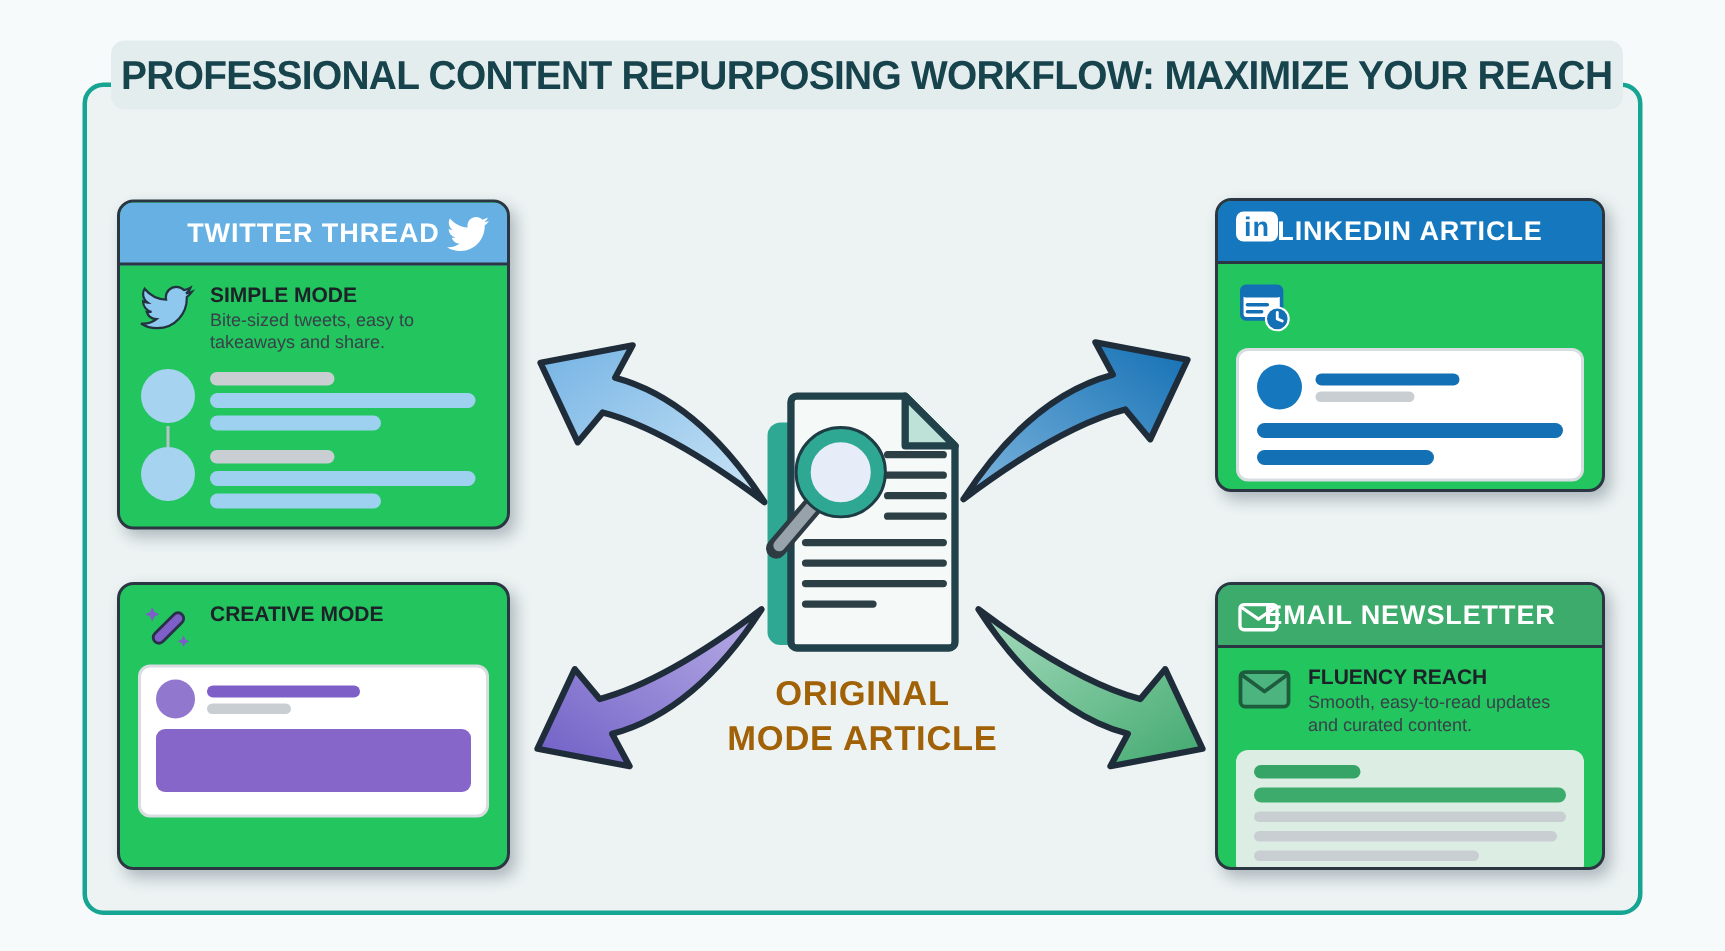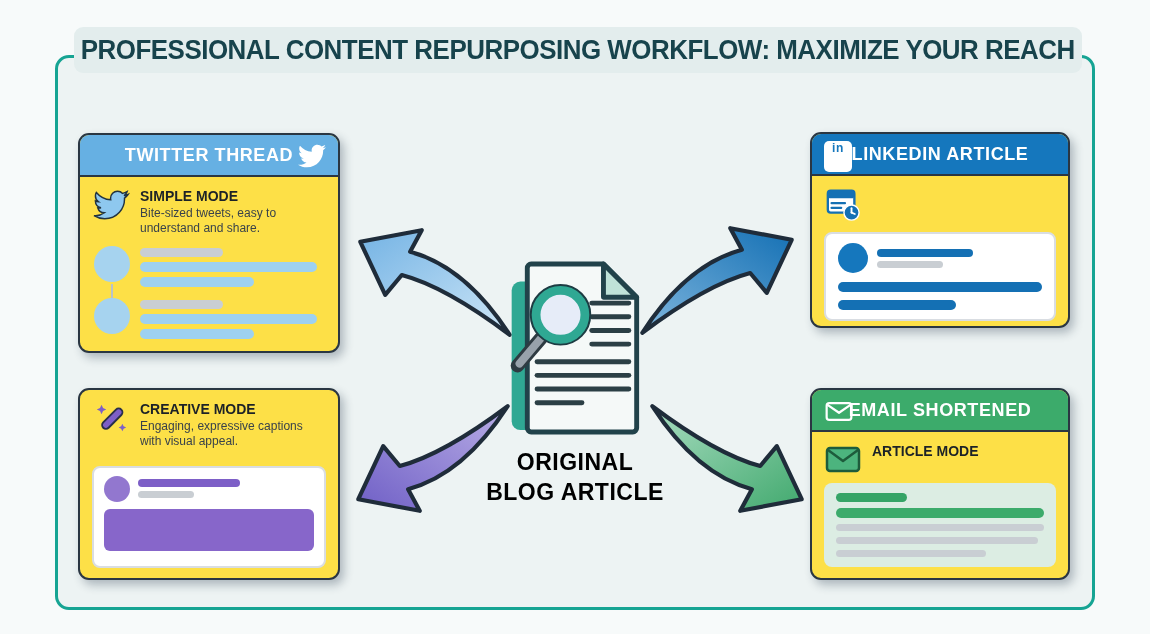--- a/index.html
+++ b/index.html
@@ -10,21 +10,21 @@
   
   .frame { position:absolute; left:55px; top:55px; width:1040px; height:555px;
            border:3px solid #16a493; border-radius:14px; background:#edf3f3; }
 
   
   .banner { position:absolute; left:74px; top:27px; width:1008px; height:46px;
             background:#e3eded; border-radius:9px; display:flex; align-items:center; justify-content:center; z-index:5; }
   .banner-text { font-size:27px; font-weight:800; color:#17434c; letter-spacing:-0.5px; transform:scaleX(0.96); white-space:nowrap; }
 
   
-  .card { position:absolute; background:#fde047; border:2px solid #2a3642; border-radius:11px;
+  .card { position:absolute; background:#22c55e; border:2px solid #2a3642; border-radius:11px;
           box-shadow:4px 5px 10px rgba(25,45,65,.30); overflow:hidden; z-index:4; }
   .card-header { height:42px; display:flex; align-items:center; justify-content:center; position:relative;
                  color:#fff; font-size:18px; font-weight:800; letter-spacing:.6px; border-bottom:2px solid #2a3642; }
   .tw-h { background:#66b0e3; }
   .li-h { background:#1577bd; }
   .fb-h { background:#6a61c6; }
   .em-h { background:#3cab6b; }
   .hdr-icon-right { position:absolute; right:12px; top:7px; }
   .hdr-icon-left  { position:absolute; left:12px;  top:7px; }
 
@@ -61,30 +61,30 @@
 
   
   .em-box { margin:0 12px 12px 12px; border-radius:8px; padding:10px 12px; background:#dcede3;
             display:flex; flex-direction:column; gap:6px; }
   .bar-green-dark { background:#35a466; }
   .bar-green { background:#3cab6b; }
 
   
   .doc-svg { position:absolute; left:498px; top:256px; z-index:3; }
   .center-label { position:absolute; left:455px; top:448px; width:240px; text-align:center; z-index:3;
-                  font-size:23px; font-weight:800; color:#000000; line-height:1.3; letter-spacing:.5px; }
+                  font-size:23px; font-weight:800; color:#a16207; line-height:1.3; letter-spacing:.5px; }
 
   .arrow { position:absolute; z-index:2; }
   .arr-tl { left:352px; top:202px; transform:scaleX(-1); }
   .arr-tr { left:634px; top:200px; }
   .arr-bl { left:350px; top:398px; transform:scale(-1,-1); }
   .arr-br { left:644px; top:398px; transform:scaleY(-1); }
 
-  .li-logo { width:28px; height:31px; background:#fff; border-radius:5px; display:flex; align-items:flex-start;
-             justify-content:center; color:#1577bd; font-weight:800; font-size:12px; }
+  .li-logo { width:28px; height:20px; background:#fff; border-radius:5px; display:flex; align-items:center;
+             justify-content:center; color:#1577bd; font-weight:800; font-size:18px; }
   .fb-logo { width:28px; height:28px; background:#fff; border-radius:50%; display:flex; align-items:center;
              justify-content:center; color:#6a61c6; font-weight:800; font-size:20px; font-family:"Liberation Serif", serif; }
 </style>
 </head>
 <body>
 
 <div class="canvas">
 
   <div class="frame"></div>
 
@@ -143,38 +143,38 @@
       <line x1="40" y1="136" x2="134" y2="136"></line>
       <line x1="40" y1="150" x2="86" y2="150"></line>
     </g>
     <line x1="44" y1="84" x2="20" y2="112" stroke="#2e3b42" stroke-width="14" stroke-linecap="round"></line>
     <line x1="44" y1="84" x2="22" y2="110" stroke="#98a2ab" stroke-width="8" stroke-linecap="round"></line>
     <circle cx="64" cy="60" r="30" fill="none" stroke="#1d3c43" stroke-width="3"></circle>
     <circle cx="64" cy="60" r="25" fill="#e6ecf8" stroke="#2fa893" stroke-width="9"></circle>
   </svg>
   <div class="center-label">
     <div>ORIGINAL</div>
-    <div>BLOG ARTICLE</div>
+    <div>MODE ARTICLE</div>
   </div>
 
   <div class="card" style="left:78px; top:133px; width:262px; height:220px;">
     <div class="card-header tw-h">
       <span>TWITTER THREAD</span>
       <svg class="hdr-icon-right" width="28" height="28" viewBox="0 0 512 512">
         <path fill="#ffffff" d="M459.37 151.716c.325 4.548.325 9.097.325 13.645 0 138.72-105.583 298.558-298.558 298.558-59.452 0-114.68-17.219-161.137-47.106 8.447.974 16.568 1.299 25.34 1.299 49.055 0 94.213-16.568 130.274-44.832-46.132-.975-84.792-31.188-98.112-72.772 6.498.974 12.995 1.624 19.818 1.624 9.421 0 18.843-1.3 27.614-3.573-48.081-9.747-84.143-51.98-84.143-102.985v-1.299c13.969 7.797 30.214 12.67 47.431 13.319-28.264-18.843-46.781-51.005-46.781-87.391 0-19.492 5.197-37.36 14.294-52.954 51.655 63.675 129.3 105.258 216.365 109.807-1.624-7.797-2.599-15.918-2.599-24.04 0-57.828 46.782-104.934 104.934-104.934 30.213 0 57.502 12.67 76.67 33.137 23.715-4.548 46.456-13.32 66.599-25.34-7.798 24.366-24.366 44.833-46.132 57.827 21.117-2.273 41.584-8.122 60.426-16.243-14.292 20.791-32.161 39.308-52.628 54.253z"></path>
       </svg>
     </div>
     <div class="card-body">
       <div class="mode-row">
         <svg class="mode-icon" width="38" height="34" viewBox="0 0 512 512">
           <path fill="#8ec8ef" stroke="#22333f" stroke-width="22" d="M459.37 151.716c.325 4.548.325 9.097.325 13.645 0 138.72-105.583 298.558-298.558 298.558-59.452 0-114.68-17.219-161.137-47.106 8.447.974 16.568 1.299 25.34 1.299 49.055 0 94.213-16.568 130.274-44.832-46.132-.975-84.792-31.188-98.112-72.772 6.498.974 12.995 1.624 19.818 1.624 9.421 0 18.843-1.3 27.614-3.573-48.081-9.747-84.143-51.98-84.143-102.985v-1.299c13.969 7.797 30.214 12.67 47.431 13.319-28.264-18.843-46.781-51.005-46.781-87.391 0-19.492 5.197-37.36 14.294-52.954 51.655 63.675 129.3 105.258 216.365 109.807-1.624-7.797-2.599-15.918-2.599-24.04 0-57.828 46.782-104.934 104.934-104.934 30.213 0 57.502 12.67 76.67 33.137 23.715-4.548 46.456-13.32 66.599-25.34-7.798 24.366-24.366 44.833-46.132 57.827 21.117-2.273 41.584-8.122 60.426-16.243-14.292 20.791-32.161 39.308-52.628 54.253z"></path>
         </svg>
         <div class="mode-text">
           <div class="mode-title">SIMPLE MODE</div>
-          <div class="mode-desc">Bite-sized tweets, easy to understand and share.</div>
+          <div class="mode-desc">Bite-sized tweets, easy to takeaways and share.</div>
         </div>
       </div>
       <div class="tweet-preview">
         <div class="tweet-row">
           <div class="tweet-avatar"></div>
           <div class="tweet-lines">
             <div class="bar bar-gray" style="width:45%"></div>
             <div class="bar bar-blue" style="width:96%"></div>
             <div class="bar bar-blue" style="width:62%"></div>
           </div>
@@ -220,29 +220,28 @@
           </div>
         </div>
         <div class="bar bar-li" style="width:100%; height:10px; margin-bottom:8px;"></div>
         <div class="bar bar-li" style="width:58%; height:10px;"></div>
       </div>
     </div>
   </div>
 
   <div class="card" style="left:78px; top:388px; width:262px; height:192px;">
     <div class="card-body">
-      <div class="mode-row" style="padding-bottom:16px;">
+      <div class="mode-row" style="padding-bottom:6px;">
         <svg class="mode-icon" width="38" height="36" viewBox="0 0 40 38">
           <rect x="8" y="15" width="27" height="8" rx="4" fill="#7d5fc7" stroke="#2a2f4a" stroke-width="2" transform="rotate(-45 21 19)"></rect>
           <path d="M10 4 l1.6 3.4 3.4 1.6 -3.4 1.6 -1.6 3.4 -1.6 -3.4 -3.4 -1.6 3.4 -1.6 Z" fill="#7d5fc7"></path>
           <path d="M32 24 l1.3 2.7 2.7 1.3 -2.7 1.3 -1.3 2.7 -1.3 -2.7 -2.7 -1.3 2.7 -1.3 Z" fill="#7d5fc7"></path>
         </svg>
         <div class="mode-text">
           <div class="mode-title">CREATIVE MODE</div>
-          <div class="mode-desc">Engaging, expressive captions with visual appeal.</div>
         </div>
       </div>
       <div class="fb-box">
         <div class="fb-top">
           <div class="fb-avatar"></div>
           <div class="fb-lines">
             <div class="bar bar-fb" style="width:58%; height:8px;"></div>
             <div class="bar bar-gray" style="width:32%; height:7px;"></div>
           </div>
         </div>
@@ -251,30 +250,31 @@
       </div>
     </div>
   </div>
 
   <div class="card" style="left:810px; top:388px; width:260px; height:192px;">
     <div class="card-header em-h">
       <svg class="hdr-icon-left" width="30" height="28" viewBox="0 0 34 28">
         <rect x="3" y="5" width="28" height="19" rx="3" fill="none" stroke="#ffffff" stroke-width="2.5"></rect>
         <path d="M4 7 L17 16 L30 7" fill="none" stroke="#ffffff" stroke-width="2.5" stroke-linejoin="round"></path>
       </svg>
-      <span>EMAIL SHORTENED</span>
+      <span>EMAIL NEWSLETTER</span>
     </div>
     <div class="card-body">
       <div class="mode-row" style="padding-bottom:8px;">
         <svg class="mode-icon" width="38" height="32" viewBox="0 0 38 30">
           <rect x="3" y="4" width="32" height="23" rx="3" fill="#4cb47e" stroke="#1d5c3c" stroke-width="2.5"></rect>
           <path d="M4 6 L19 17 L34 6" fill="none" stroke="#1d5c3c" stroke-width="2.5" stroke-linejoin="round"></path>
         </svg>
         <div class="mode-text">
-          <div class="mode-title">ARTICLE MODE</div>
+          <div class="mode-title">FLUENCY REACH</div>
+          <div class="mode-desc">Smooth, easy-to-read updates and curated content.</div>
         </div>
       </div>
       <div class="em-box">
         <div class="bar bar-green-dark" style="width:34%; height:9px;"></div>
         <div class="bar bar-green" style="width:100%; height:10px;"></div>
         <div class="bar bar-gray" style="width:100%; height:7px;"></div>
         <div class="bar bar-gray" style="width:97%; height:7px;"></div>
         <div class="bar bar-gray" style="width:72%; height:7px;"></div>
       </div>
     </div>

